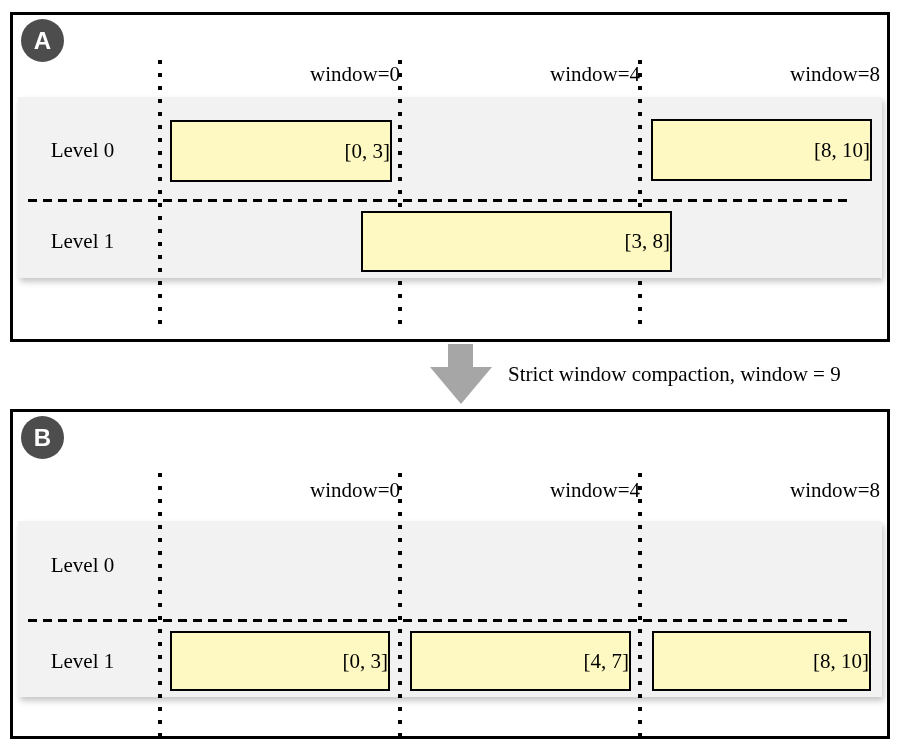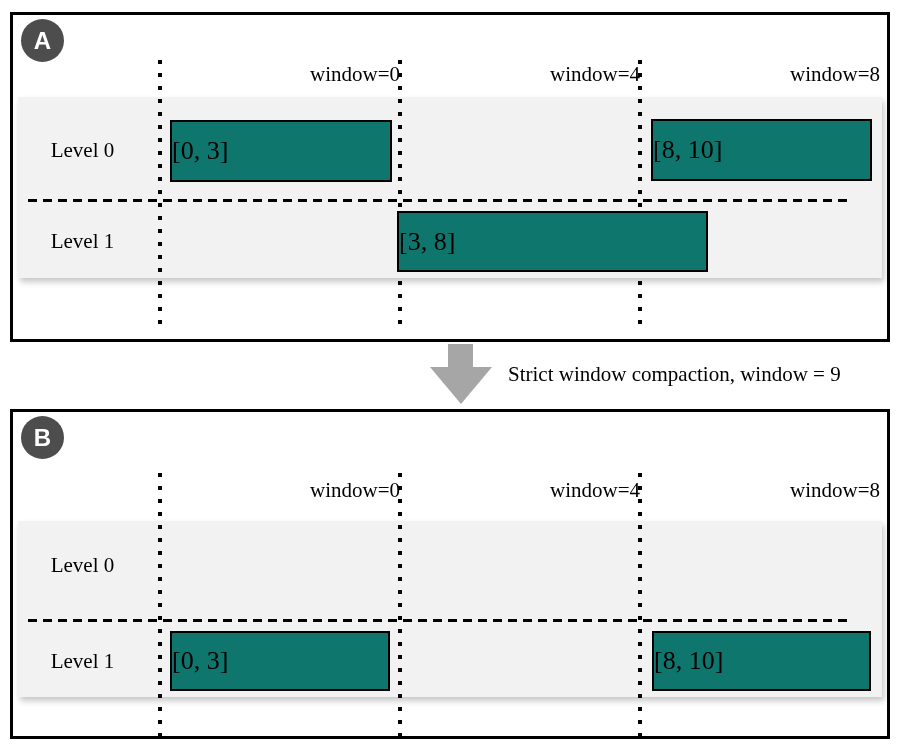--- a/index.html
+++ b/index.html
@@ -42,23 +42,23 @@
   }
   .hdash{
     position:absolute;left:18px;width:822px;height:3px;z-index:2;
     background:repeating-linear-gradient(to right,var(--ink) 0 9px,transparent 9px 15px);
   }
   .row-label{
     position:absolute;left:25px;width:95px;height:24px;line-height:24px;
     text-align:center;font-size:21px;z-index:4;
   }
   .ibox{
-    position:absolute;background:#0f766e;border:2.5px solid var(--ink);
-    display:flex;align-items:center;justify-content:flex-start;
-    font-size:26px;z-index:5;
+    position:absolute;background:#fef9c3;border:2.5px solid var(--ink);
+    display:flex;align-items:center;justify-content:flex-end;
+    font-size:21px;z-index:5;
   }
   .arrow-shaft{position:absolute;left:448px;top:344px;width:25px;height:24px;background:var(--arrow-color);}
   .arrow-head{
     position:absolute;left:430px;top:367px;width:0;height:0;
     border-left:31px solid transparent;border-right:31px solid transparent;
     border-top:37px solid var(--arrow-color);
   }
   .transition-label{position:absolute;left:508px;top:362px;font-size:21px;white-space:nowrap;}
 </style>
 </head>
@@ -80,21 +80,21 @@
 
     <div class="row-label" style="top:126px;">Level 0</div>
     <div class="row-label" style="top:217px;">Level 1</div>
 
     <div class="ibox" style="left:160px;top:108px;width:222px;height:62px;">
       <span>[0, 3]</span>
     </div>
     <div class="ibox" style="left:641px;top:107px;width:221px;height:62px;">
       <span>[8, 10]</span>
     </div>
-    <div class="ibox" style="left:351px;top:199px;width:311px;height:61px;margin-left:36px;">
+    <div class="ibox" style="left:351px;top:199px;width:311px;height:61px;">
       <span>[3, 8]</span>
     </div>
 
     <div class="badge">A</div>
     <div class="panel-frame"></div>
   </section>
 
   <div>
     <div class="arrow-shaft"></div>
     <div class="arrow-head"></div>
@@ -112,20 +112,23 @@
     <div class="col-header" style="left:150px;top:68px;">window=0</div>
     <div class="col-header" style="left:390px;top:68px;">window=4</div>
     <div class="col-header" style="left:630px;top:68px;">window=8</div>
 
     <div class="row-label" style="top:144px;">Level 0</div>
     <div class="row-label" style="top:240px;">Level 1</div>
 
     <div class="ibox" style="left:160px;top:222px;width:220px;height:60px;">
       <span>[0, 3]</span>
     </div>
+    <div class="ibox" style="left:400px;top:222px;width:221px;height:60px;">
+      <span>[4, 7]</span>
+    </div>
     <div class="ibox" style="left:642px;top:222px;width:219px;height:60px;">
       <span>[8, 10]</span>
     </div>
 
     <div class="badge">B</div>
     <div class="panel-frame"></div>
   </section>
 
 </div>
 

